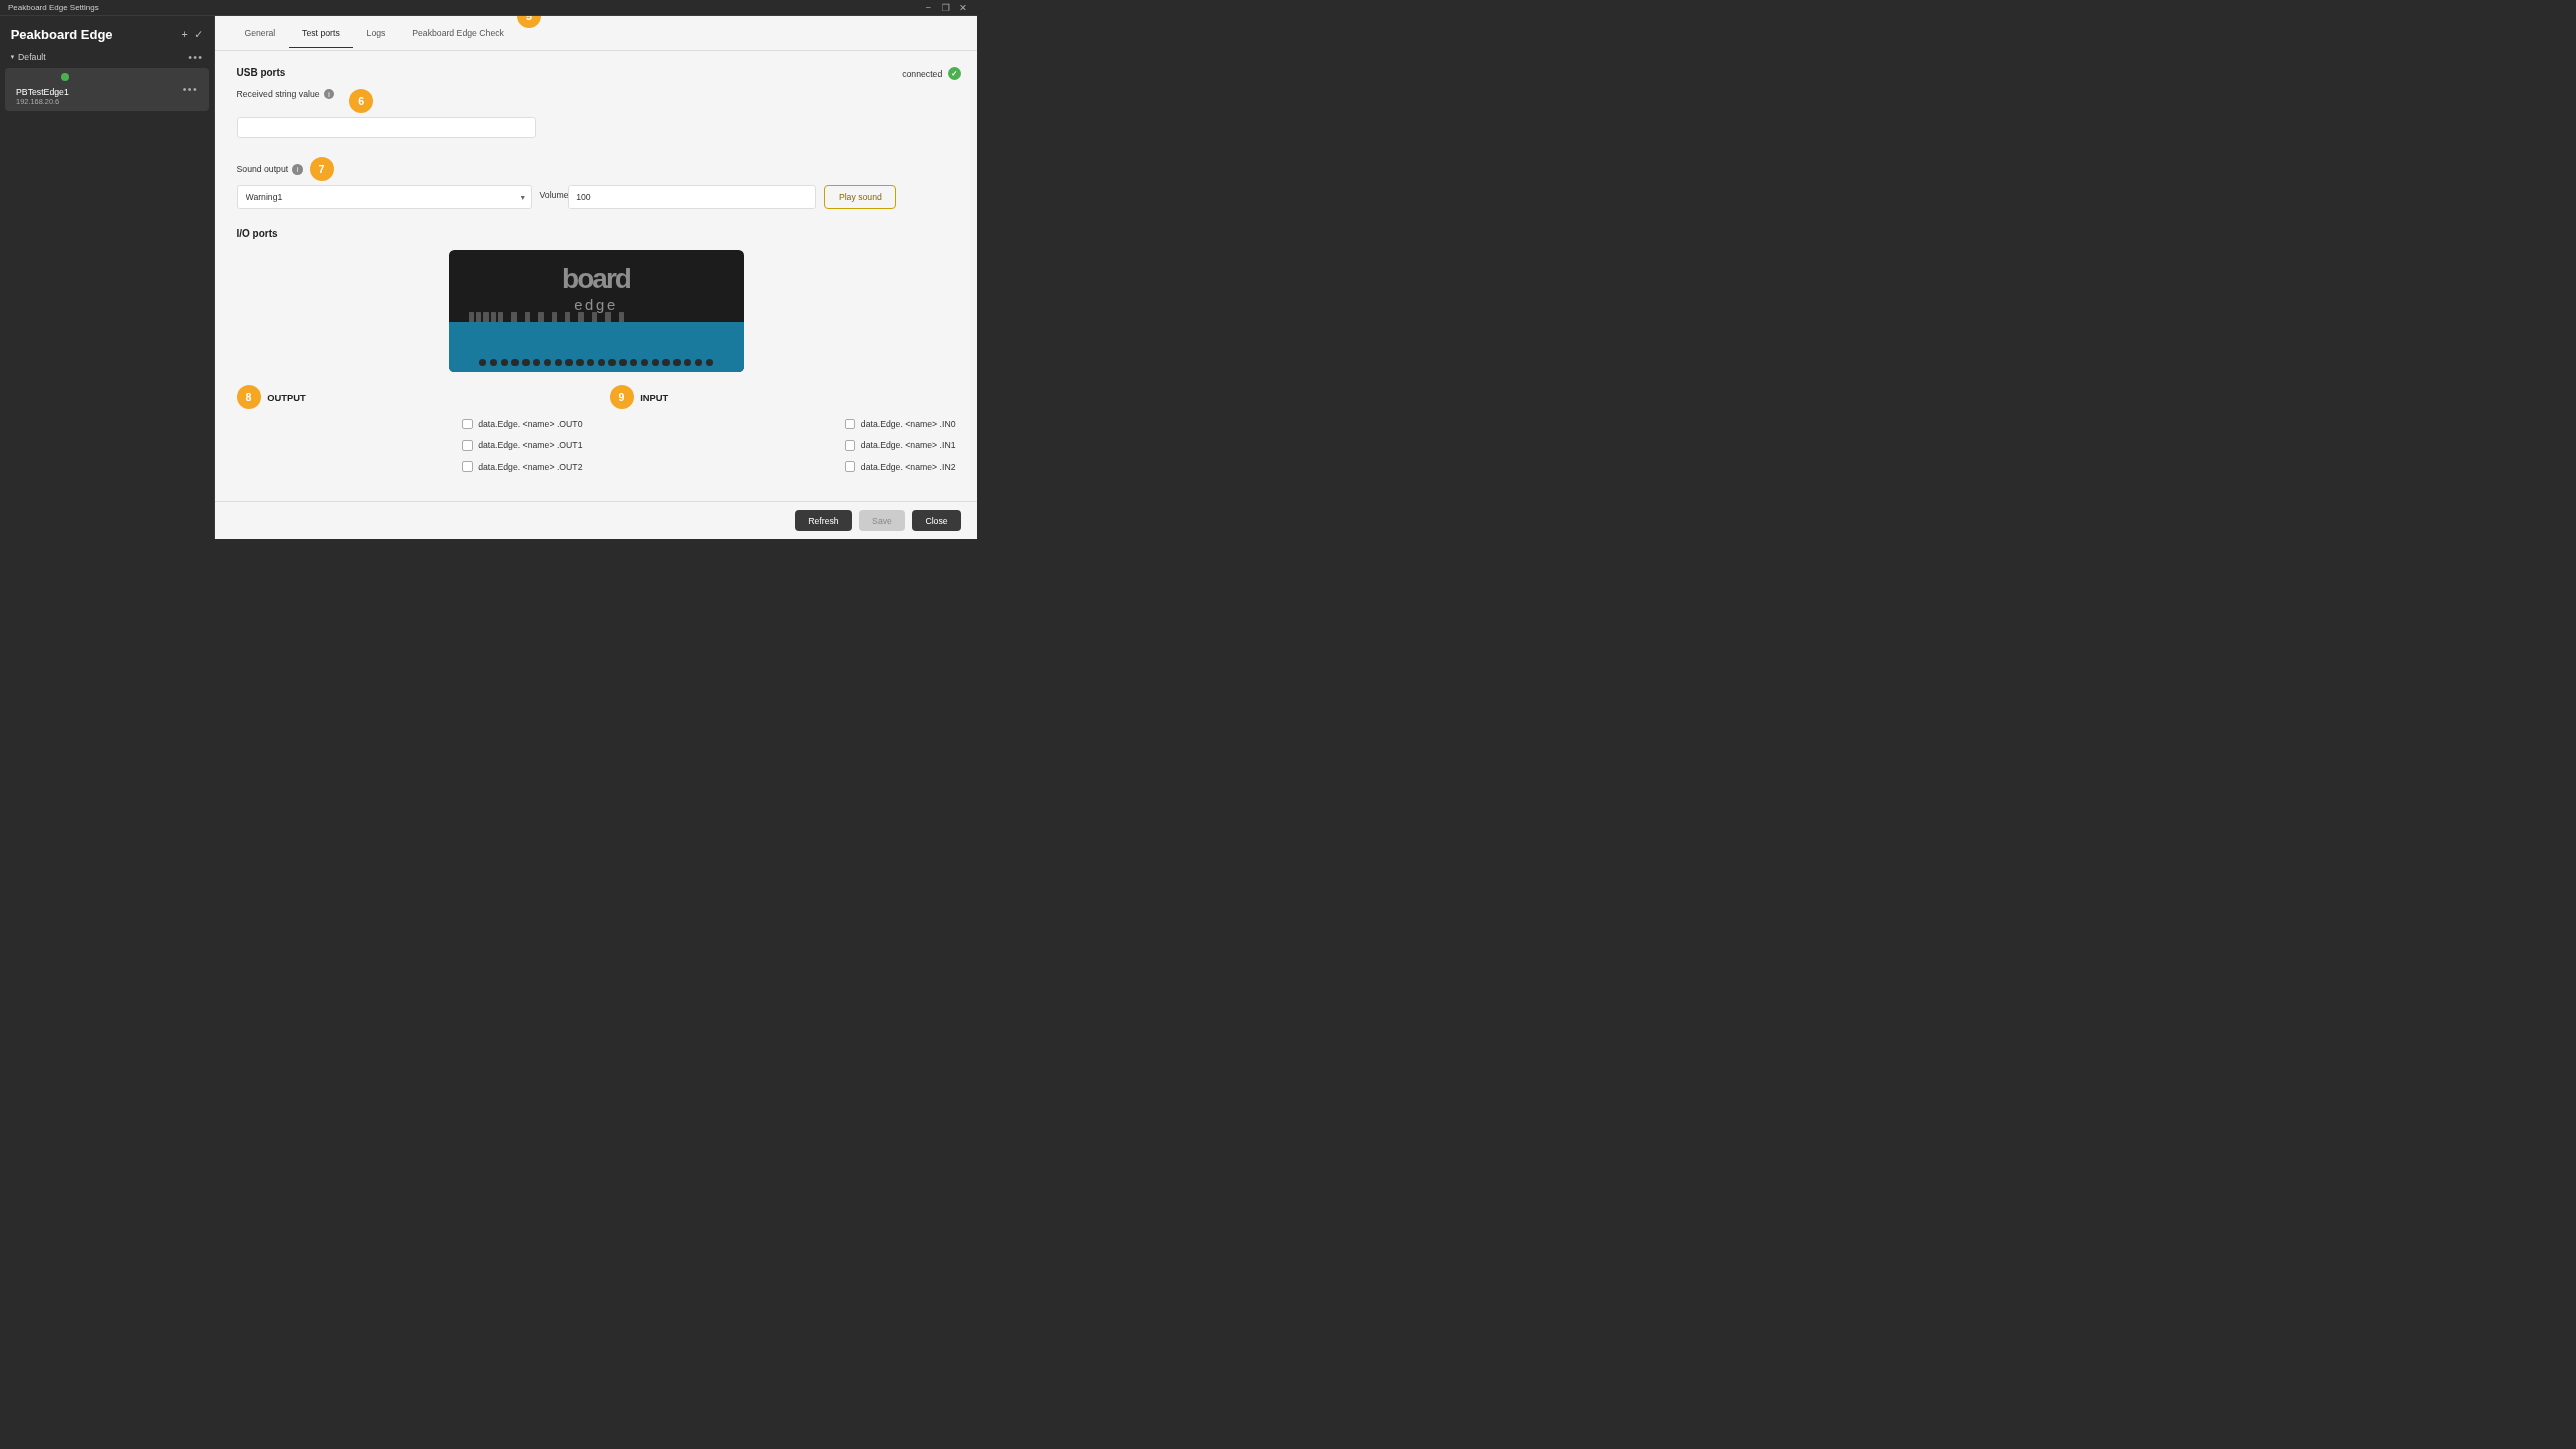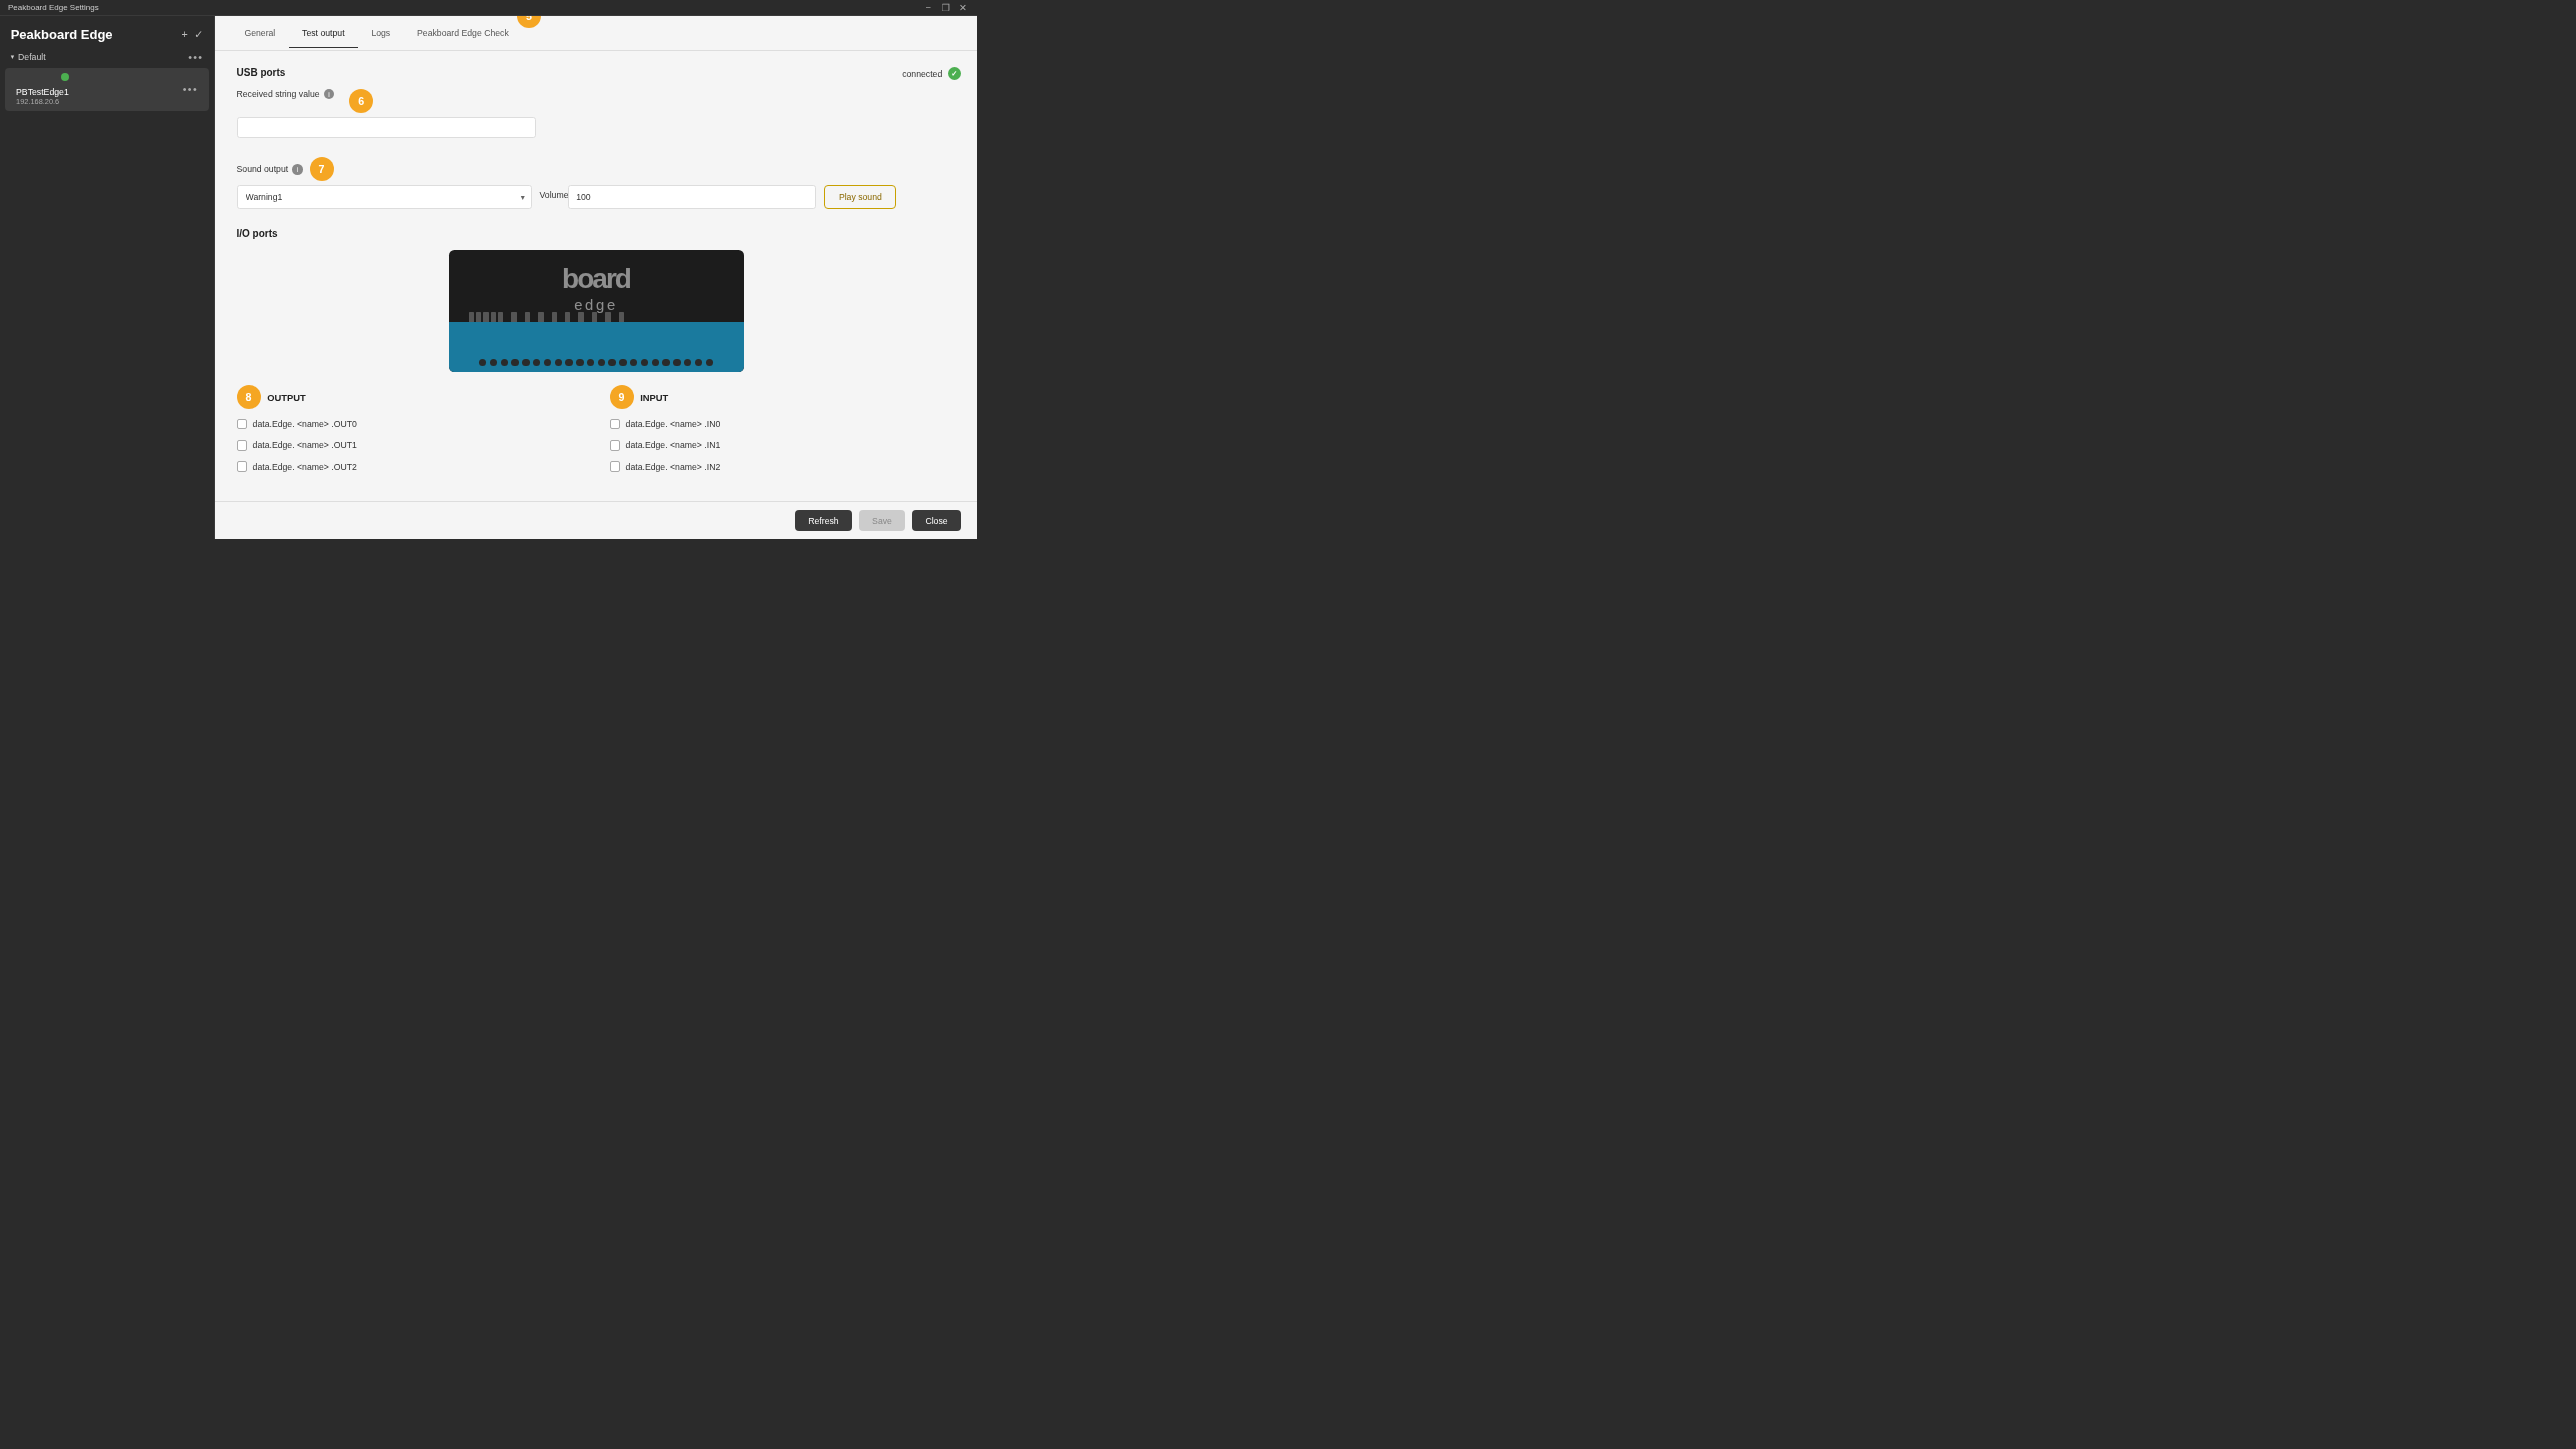--- a/index.html
+++ b/index.html
@@ -259,20 +259,21 @@
       margin-bottom: 9.4px;
       display: flex;
       align-items: center;
       gap: 6.7px;
     }
     .io-item {
       display: flex;
       align-items: center;
       gap: 5.4px;
       margin-bottom: 10.7px;
+      justify-content: flex-end;
     }
     .io-checkbox {
       width: 10.7px;
       height: 10.7px;
       border: 1px solid #aaa;
       border-radius: 2px;
       background: white;
       cursor: pointer;
       appearance: none;
       -webkit-appearance: none;
@@ -458,21 +459,21 @@
   <div class="content-area">
 
     <div style="position:relative;">
 
       <div style="position:absolute; top:-12px; left:302px; z-index:10;">
         <div class="step-badge">5</div>
       </div>
 
       <div class="tabs-bar">
         <div class="tab">General</div>
-        <div class="tab active">Test output</div>
+        <div class="tab active">Test ports</div>
         <div class="tab">Logs</div>
         <div class="tab">Peakboard Edge Check</div>
       </div>
     </div>
 
     <div class="content-body">
 
       <div class="connection-status">
         <span>connected</span>
         <div class="connected-dot"></div>

